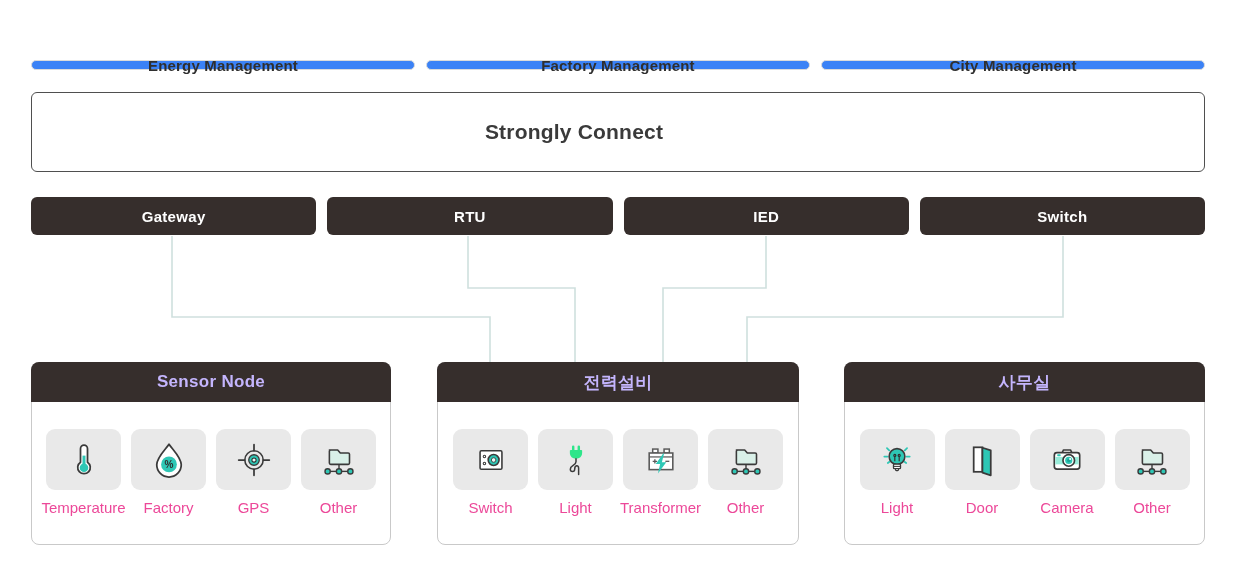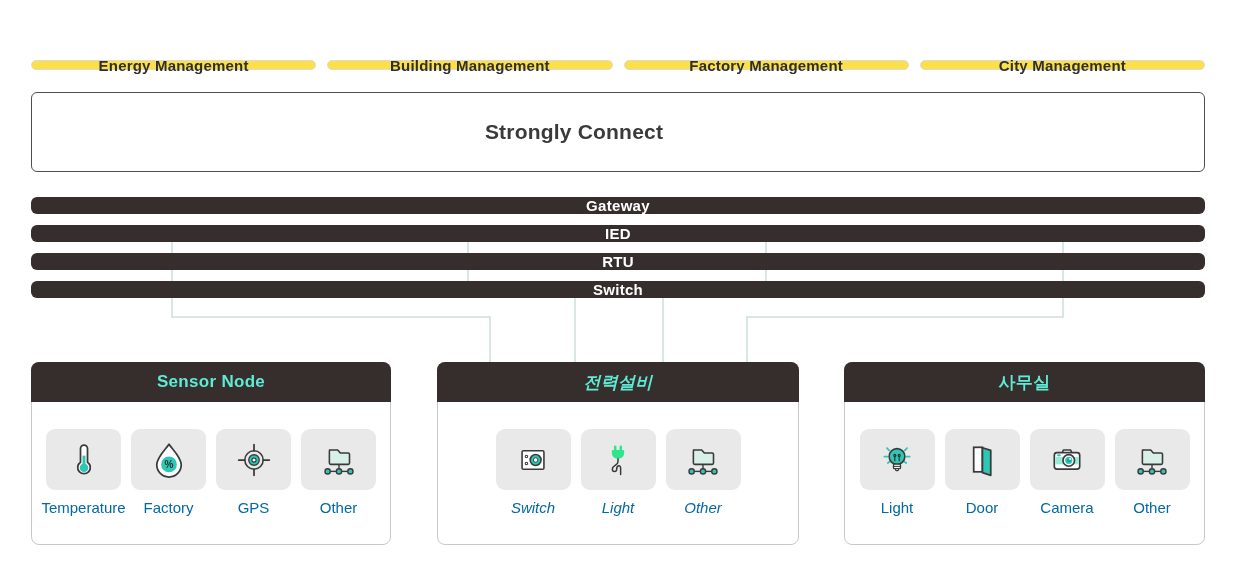--- a/index.html
+++ b/index.html
@@ -3,99 +3,96 @@
 <meta charset="utf-8">
 <style>
   html,body { margin:0; padding:0; background:#fff; }
   .canvas {
     position:relative; width:1236px; height:578px; background:#ffffff;
     font-family:"Liberation Sans", sans-serif; overflow:hidden;
   }
   .row { position:absolute; left:31px; width:1174px; display:flex; gap:11px; }
   .svc-row { top:32px; height:38px; }
   .svc {
-    flex:1; background:#fde047; border:1px solid #dbdbdb; border-radius:8px;
+    flex:1; background:#3b82f6; border:1px solid #dbdbdb; border-radius:8px;
     display:flex; align-items:center; justify-content:center;
     font-size:15px; font-weight:700; color:#2f2f2f; letter-spacing:.2px;
     box-sizing:border-box;
     margin-top:28px;
   }
   .connect-box {
     position:absolute; left:31px; top:92px; width:1174px; height:80px;
     border:1px solid #4f4f4f; border-radius:6px; box-sizing:border-box;
     display:flex; align-items:center; justify-content:center; background:#fff;
   }
   .connect-title { font-size:21px; font-weight:700; color:#3a3a3a; position:relative; left:-44px; letter-spacing:.2px; }
-  .dev-row { top:197px; height:38px;flex-direction:column; }
+  .dev-row { top:197px; height:38px; }
   .dev {
     flex:1; background:#362e2c; border-radius:6px;
     display:flex; align-items:center; justify-content:center;
     font-size:15px; font-weight:700; color:#fff; letter-spacing:.3px;
   }
   .wires { position:absolute; left:0; top:0; width:1236px; height:578px; pointer-events:none; }
   .group {
     position:absolute; top:362px; height:183px; background:#fff;
     border:1px solid #c9c9c9; border-radius:8px; box-sizing:border-box;
   }
   #group-sensor { left:31px;  width:360px; }
-  #group-power  { left:437px; width:362px;font-style:italic; }
+  #group-power  { left:437px; width:362px; }
   #group-office { left:844px; width:361px;text-align:right; }
   .group-header {
     height:40px; margin:-1px -1px 0 -1px; background:#362e2c;
     border-radius:8px 8px 0 0; display:flex; align-items:center; justify-content:center;
-    color:#5eead4; font-size:17px; font-weight:700; letter-spacing:.3px;
+    color:#c4b5fd; font-size:17px; font-weight:700; letter-spacing:.3px;
   }
   .tiles { display:flex; justify-content:center; gap:10px; margin-top:27px; }
   .cell { width:75px; display:flex; flex-direction:column; align-items:center; }
   .tile {
     width:75px; height:61px; background:#e9e9e9; border-radius:9px;
     display:flex; align-items:center; justify-content:center;
   }
-  .cell-label { margin-top:9px; font-size:15px; font-weight:500; color:#0369a1; white-space:nowrap; }
+  .cell-label { margin-top:9px; font-size:15px; font-weight:500; color:#ec4899; white-space:nowrap; }
 </style>
 </head>
 <body>
 
 <div class="canvas">
 
   <svg class="wires" viewBox="0 0 1236 578">
     <path d="M172,236 V317 H490 V363" fill="none" stroke="#cfe0de" stroke-width="1.6"></path>
     <path d="M468,236 V288 H575 V363" fill="none" stroke="#cfe0de" stroke-width="1.6"></path>
     <path d="M766,236 V288 H663 V363" fill="none" stroke="#cfe0de" stroke-width="1.6"></path>
     <path d="M1063,236 V317 H747 V363" fill="none" stroke="#cfe0de" stroke-width="1.6"></path>
   </svg>
 
   <div class="row svc-row">
     <div class="svc">
         <span>Energy Management</span>
       </div>
     <div class="svc">
-        <span>Building Management</span>
-      </div>
-    <div class="svc">
         <span>Factory Management</span>
       </div>
     <div class="svc">
         <span>City Management</span>
       </div>
   </div>
 
   <div class="connect-box">
     <span class="connect-title">Strongly Connect</span>
   </div>
 
   <div class="row dev-row">
     <div class="dev">
         <span>Gateway</span>
       </div>
     <div class="dev">
+        <span>RTU</span>
+      </div>
+    <div class="dev">
         <span>IED</span>
-      </div>
-    <div class="dev">
-        <span>RTU</span>
       </div>
     <div class="dev">
         <span>Switch</span>
       </div>
   </div>
 
   <div class="group" id="group-sensor">
     <div class="group-header">
       <span>Sensor Node</span>
     </div>
@@ -181,20 +178,34 @@
           <svg width="42" height="42" viewBox="0 0 48 48">
             <rect x="19.4" y="7.5" width="2.8" height="5.5" rx="1.4" fill="#2ee68a"></rect>
             <rect x="25.8" y="7.5" width="2.8" height="5.5" rx="1.4" fill="#2ee68a"></rect>
             <path d="M18,12.5 h12 a1,1 0 0 1 1,1 v2.5 c0,4 -3,6.5 -7,6.5 s-7,-2.5 -7,-6.5 v-2.5 a1,1 0 0 1 1,-1 z" fill="#2ee68a"></path>
             <path d="M24,22.5 v3.5 c0,4.5 -6.5,4 -6.5,8.5 c0,3.5 5,3.5 5,0 c0,-4.5 4.5,-5.5 4.5,-1 v7" fill="none" stroke="#3a3a3a" stroke-width="1.7" stroke-linecap="round"></path>
           </svg>
         </div>
         <div class="cell-label">Light</div>
       </div>
 
+      <div class="cell">
+        <div class="tile">
+          <svg width="42" height="42" viewBox="0 0 48 48">
+            <rect x="14.5" y="11.5" width="6" height="4.5" fill="#fff" stroke="#5a5a5a" stroke-width="1.7"></rect>
+            <rect x="27.5" y="11.5" width="6" height="4.5" fill="#fff" stroke="#5a5a5a" stroke-width="1.7"></rect>
+            <rect x="10.5" y="16" width="27" height="19" fill="#fff" stroke="#5a5a5a" stroke-width="1.8"></rect>
+            <line x1="10.5" y1="20.5" x2="37.5" y2="20.5" stroke="#5a5a5a" stroke-width="1.4"></line>
+            <path d="M14.5,25.5 h5 M17,23 v5" stroke="#5a5a5a" stroke-width="1.5"></path>
+            <line x1="29" y1="25.5" x2="33.5" y2="25.5" stroke="#5a5a5a" stroke-width="1.5"></line>
+            <path d="M26.5,16.5 L18,28.5 l5,0 L20.5,39.5 L30,26.5 l-5,0 L27.5,16.5 Z" fill="#2ec7b5"></path>
+          </svg>
+        </div>
+        <div class="cell-label">Transformer</div>
+      </div>
 
       <div class="cell">
         <div class="tile">
           <svg width="42" height="42" viewBox="0 0 48 48">
             <path d="M13,12.5 h9.5 l3,3.5 h9 a1.5,1.5 0 0 1 1.5,1.5 v10 a1.5,1.5 0 0 1 -1.5,1.5 h-20 a1.5,1.5 0 0 1 -1.5,-1.5 v-13.5 a1.5,1.5 0 0 1 1.5,-1.5 z" fill="#d9f0e8" stroke="#3a3a3a" stroke-width="1.8" stroke-linejoin="round"></path>
             <line x1="24" y1="29" x2="24" y2="37" stroke="#3a3a3a" stroke-width="1.6"></line>
             <line x1="11" y1="37" x2="37" y2="37" stroke="#3a3a3a" stroke-width="1.6"></line>
             <circle cx="11" cy="37" r="3" fill="#2ec7b5" stroke="#3a3a3a" stroke-width="1.6"></circle>
             <circle cx="24" cy="37" r="3" fill="#2ec7b5" stroke="#3a3a3a" stroke-width="1.6"></circle>
             <circle cx="37" cy="37" r="3" fill="#2ec7b5" stroke="#3a3a3a" stroke-width="1.6"></circle>

